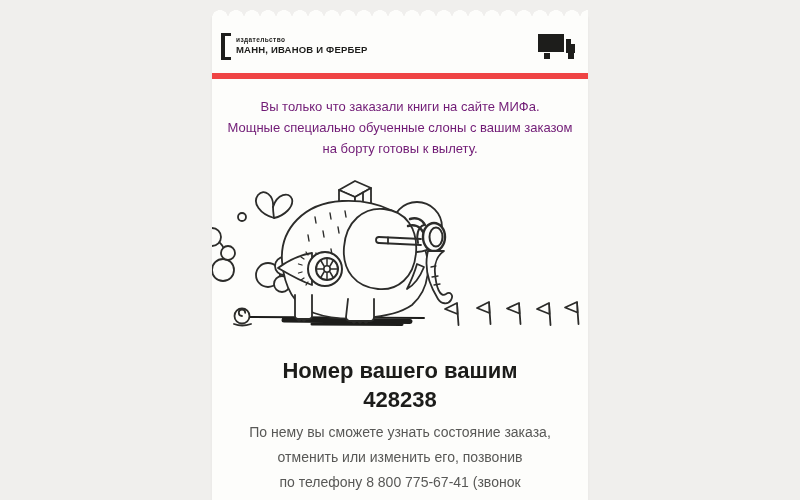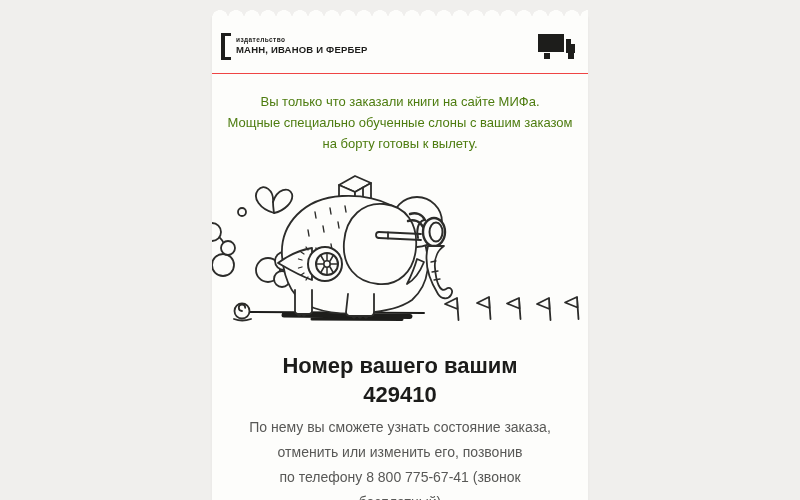--- a/index.html
+++ b/index.html
@@ -20,36 +20,36 @@
   }
   .scallop{
     position:absolute;top:-8px;left:0;right:0;height:8px;
     background:radial-gradient(circle 8px at 8px 9px,#fdfdfb 97%,rgba(0,0,0,0) 100%);
     background-size:16px 9px;
     background-repeat:repeat-x;
   }
   .card-header{
     display:flex;align-items:center;justify-content:space-between;
     padding:13px 9px 11px 9px;
-    border-bottom:1px solid #ef4444;
+    border-bottom:6px solid #ef4444;
   }
   .logo{display:flex;align-items:stretch;gap:5px;cursor:pointer;text-decoration:none;}
   .bracket{
     width:6px;border-left:4px solid #1d1d1b;
     border-top:3px solid #1d1d1b;border-bottom:3px solid #1d1d1b;
     height:21px;align-self:center;
   }
   .logo-text{display:flex;flex-direction:column;justify-content:center;line-height:1.15;}
   .logo-small{font-size:6.5px;letter-spacing:.4px;color:#1d1d1b;font-weight:bold;}
   .logo-name{font-size:9.5px;font-weight:bold;color:#1d1d1b;letter-spacing:.2px;margin-top:1px;}
   .truck{width:42px;height:32px;display:block;}
   .intro{
     margin:17px 10px 0;
     text-align:center;
-    font-size:13px;line-height:21px;color:#4d7c0f;
+    font-size:13px;line-height:21px;color:#701a75;
     white-space:pre-line;
   }
   .illustration{display:block;margin:10px 0 0;width:376px;height:172px;}
   .order-heading{
     margin:16px 0 0;text-align:center;
     font-size:22px;line-height:28px;font-weight:bold;color:#1c1c1a;
   }
   .order-number{
     margin:0;text-align:center;
     font-size:22px;line-height:29px;font-weight:bold;color:#1c1c1a;
@@ -221,18 +221,18 @@
             <path d="M90 96 L86.5 95"></path>
           <path d="M90 103 L86.5 104"></path>
             <path d="M92 109 L89 111"></path>
             <path d="M96 113 L94 116"></path>
         </g>
       </g>
     </g>
   </svg>
 
   <h1 class="order-heading">Номер вашего вашим</h1>
-  <div class="order-number">429410</div>
+  <div class="order-number">428238</div>
   <p class="order-details">По нему вы сможете узнать состояние заказа,
 отменить или изменить его, позвонив
 по телефону 8 800 775-67-41 (звонок
 бесплатный)</p>
 </div>
 
 </body></html>

